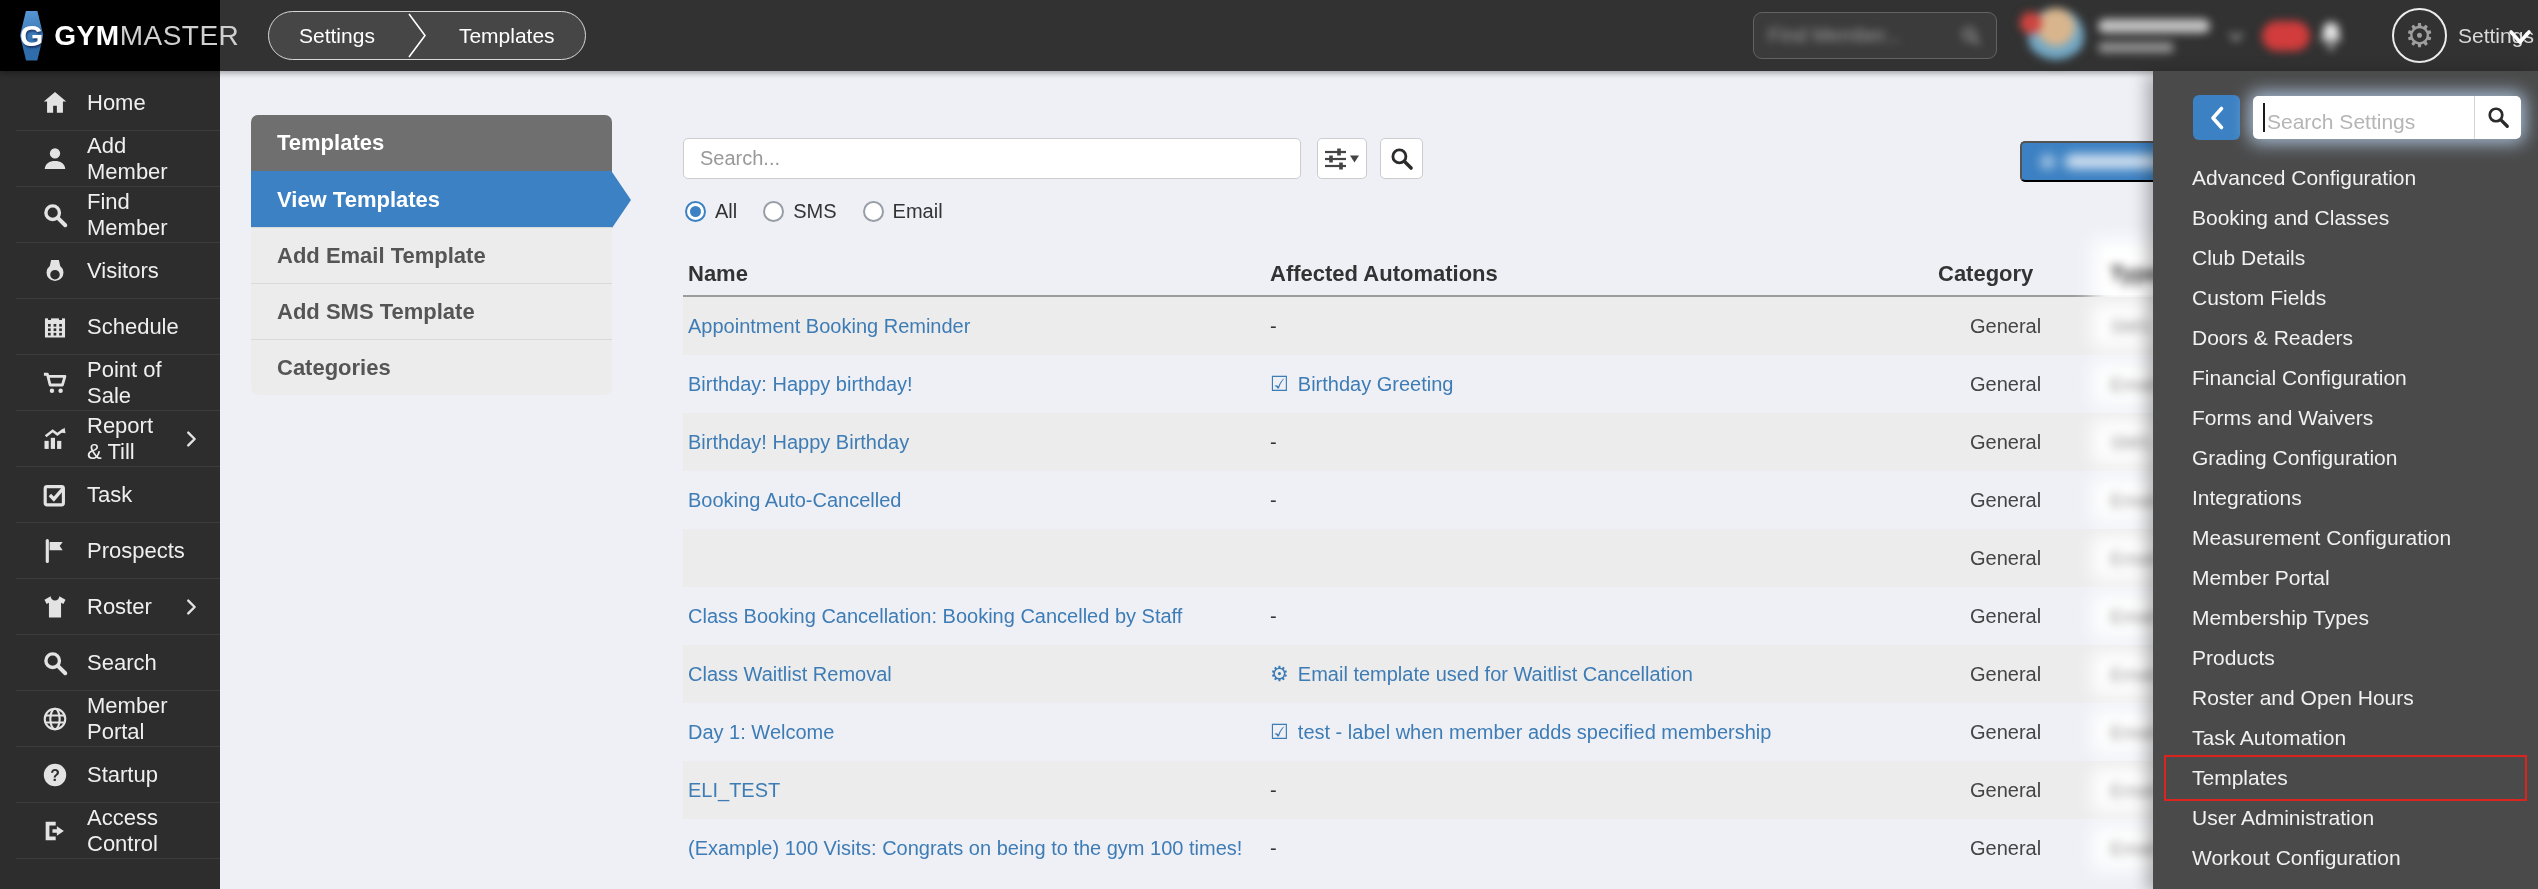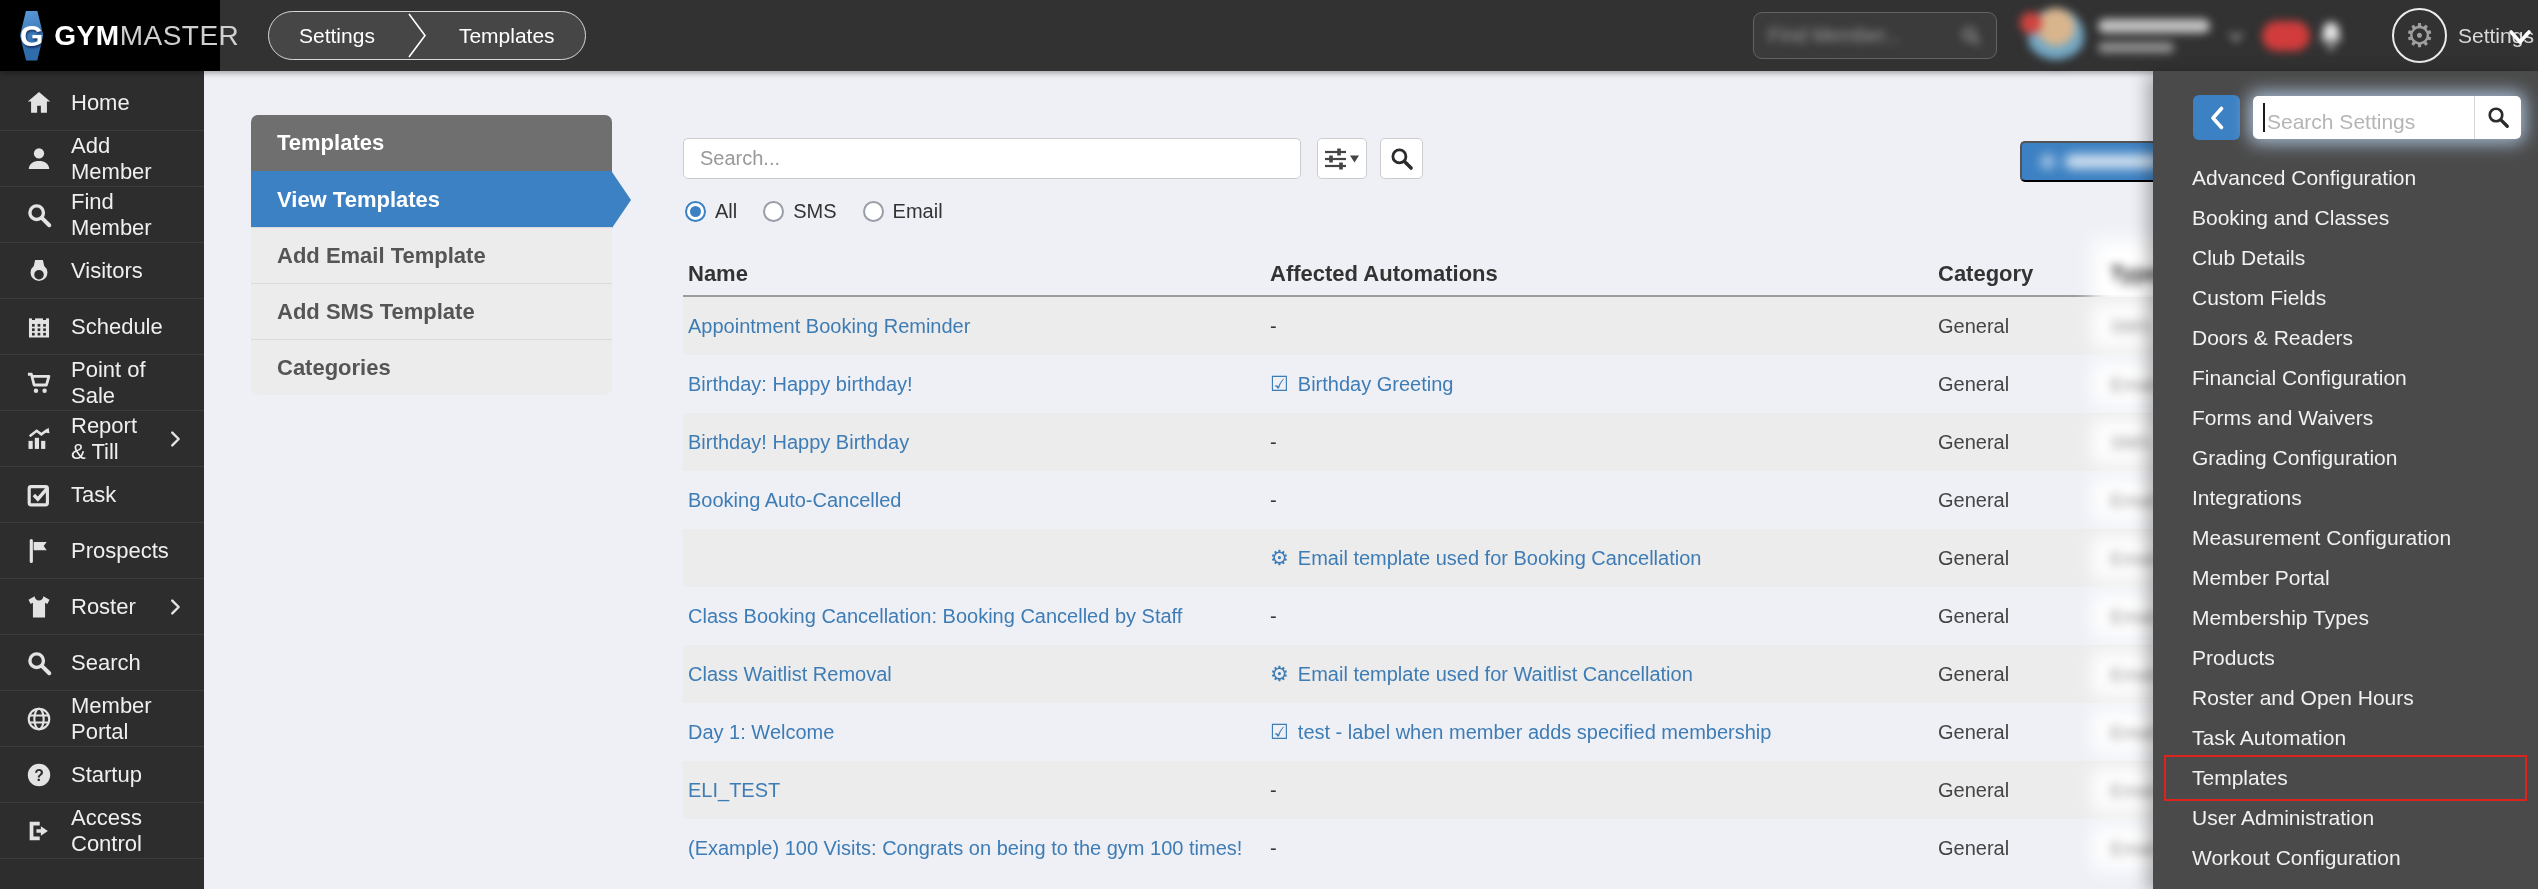--- a/index.html
+++ b/index.html
@@ -36,21 +36,21 @@
 
   .bell-group { position:absolute; left:2262px; top:12px; height:48px; display:flex; align-items:center; gap:6px; filter:blur(4.5px); }
   .bell-badge { width:48px; height:30px; border-radius:15px; background:#d23c3c; }
 
   .gear-circle { position:absolute; left:2392px; top:8px; width:55px; height:55px; border:2px solid #ececec; border-radius:50%; display:flex; align-items:center; justify-content:center; }
   .gear-glyph { font-family:"DejaVu Sans",sans-serif; font-size:33px; color:#9e9e9e; line-height:1; }
   .settings-label { position:absolute; left:2458px; top:0; height:71px; display:flex; align-items:center; color:#d9d9d9; font-size:21px; }
   .settings-caret { position:absolute; left:2508px; top:29px; }
 
   
-  .sidebar { position:absolute; left:0; top:71px; width:204px; bottom:0; background:#2d2d2d; z-index:10; padding-top:4px; }
+  .sidebar { position:absolute; left:0; top:71px; width:220px; bottom:0; background:#2d2d2d; z-index:10; padding-top:4px;padding-left:16px; }
   .side-item { height:56px; display:flex; align-items:center; gap:17px; padding:0 18px 0 24px; border-bottom:1px solid #3c3c3c; color:#efefef; font-size:22px; cursor:pointer; }
   .side-icon { width:30px; display:flex; justify-content:center; flex-shrink:0; }
   .side-caret { margin-left:auto; display:flex; }
 
   
   .submenu { position:absolute; left:251px; top:115px; width:361px; z-index:5; border-radius:7px; }
   .submenu-header { height:56px; background:#6f6f6f; color:#fff; font-size:22px; font-weight:600; display:flex; align-items:center; padding-left:26px; border-radius:7px 7px 0 0; }
   .submenu-item { height:56px; background:#ececec; color:#555; font-size:22px; font-weight:600; display:flex; align-items:center; padding-left:26px; border-top:1px solid #dadada; cursor:pointer; }
   .submenu-item:last-child { border-radius:0 0 7px 7px; }
   .submenu-item.active { background:#3c81c3; color:#fff; border-top-color:#3c81c3; position:relative;text-align:center; }
@@ -80,21 +80,21 @@
   .table { position:absolute; left:683px; top:251px; right:0; z-index:1; }
   .thead { position:relative; height:46px; border-bottom:2px solid #9c9c9c; }
   .thead span { position:absolute; top:0; line-height:46px; font-size:22px; font-weight:bold; color:#333; }
   .c-name { left:5px; } .c-auto { left:587px; } .c-cat { left:1255px; } .c-type { left:1421px; }
   .row { position:relative; height:58px; }
   .rows > *:nth-child(odd) { background:#ececec; }
   .cell { position:absolute; top:50%; transform:translateY(-50%); font-size:20px; white-space:nowrap; }
   .link { color:#3e7cb5; cursor:pointer; }
   .dash { color:#333; }
   .auto-glyph { font-family:"DejaVu Sans",sans-serif; color:#3e7cb5; margin-right:9px; font-size:21px; }
-  .cat { color:#444; }
+  .cat { color:#444;margin-left:32px; }
   .type-blur { filter:blur(5px); color:#8f8f8f; background:#fff; box-shadow:0 0 16px 12px rgba(255,255,255,.95); padding:0 6px; font-size:19px; }
   .type-blur-head { filter:blur(5px); color:#555; background:#fff; box-shadow:0 0 16px 12px rgba(255,255,255,.95); padding:0 6px; }
 
   
   .panel { position:absolute; top:71px; right:0; bottom:0; width:385px; background:#4a4a4a; z-index:50; box-shadow:-6px 3px 16px rgba(0,0,0,.3); }
   .panel-back { position:absolute; left:40px; top:24px; width:47px; height:45px; background:#3c81c3; border:none; border-radius:6px; display:flex; align-items:center; justify-content:center; cursor:pointer; }
   .panel-search { position:absolute; left:100px; top:25px; width:268px; height:43px; display:flex; border-radius:5px; box-shadow:0 0 18px 4px rgba(186,212,240,.85); }
   .panel-search input { flex:1; min-width:0; border:none; outline:none; border-radius:5px 0 0 5px; font-size:21px; padding:8px 10px 0 14px; color:#333; font-family:inherit; }
   .panel-search input::placeholder { color:#b5b5b5; }
   .panel-caret-bar { position:absolute; left:10px; top:7px; width:2px; height:29px; background:#1a1a1a; z-index:2; }
@@ -436,21 +436,20 @@
         </div>
         <div class="row">
           <span class="cell link c-name">Booking Auto-Cancelled</span>
           <span class="cell dash c-auto">-</span>
 
           <span class="cell cat c-cat">General</span>
           <span class="cell c-type"><span class="type-blur">Email</span></span>
         </div>
         <div class="row">
 
-          <span class="cell link c-auto"><span class="auto-glyph">⚙</span><span>Email template used for Booking Cancellation</span></span>
           <span class="cell cat c-cat">General</span>
           <span class="cell c-type"><span class="type-blur">Email</span></span>
         </div>
         <div class="row">
           <span class="cell link c-name">Class Booking Cancellation: Booking Cancelled by Staff</span>
           <span class="cell dash c-auto">-</span>
 
           <span class="cell cat c-cat">General</span>
           <span class="cell c-type"><span class="type-blur">Email</span></span>
         </div>

